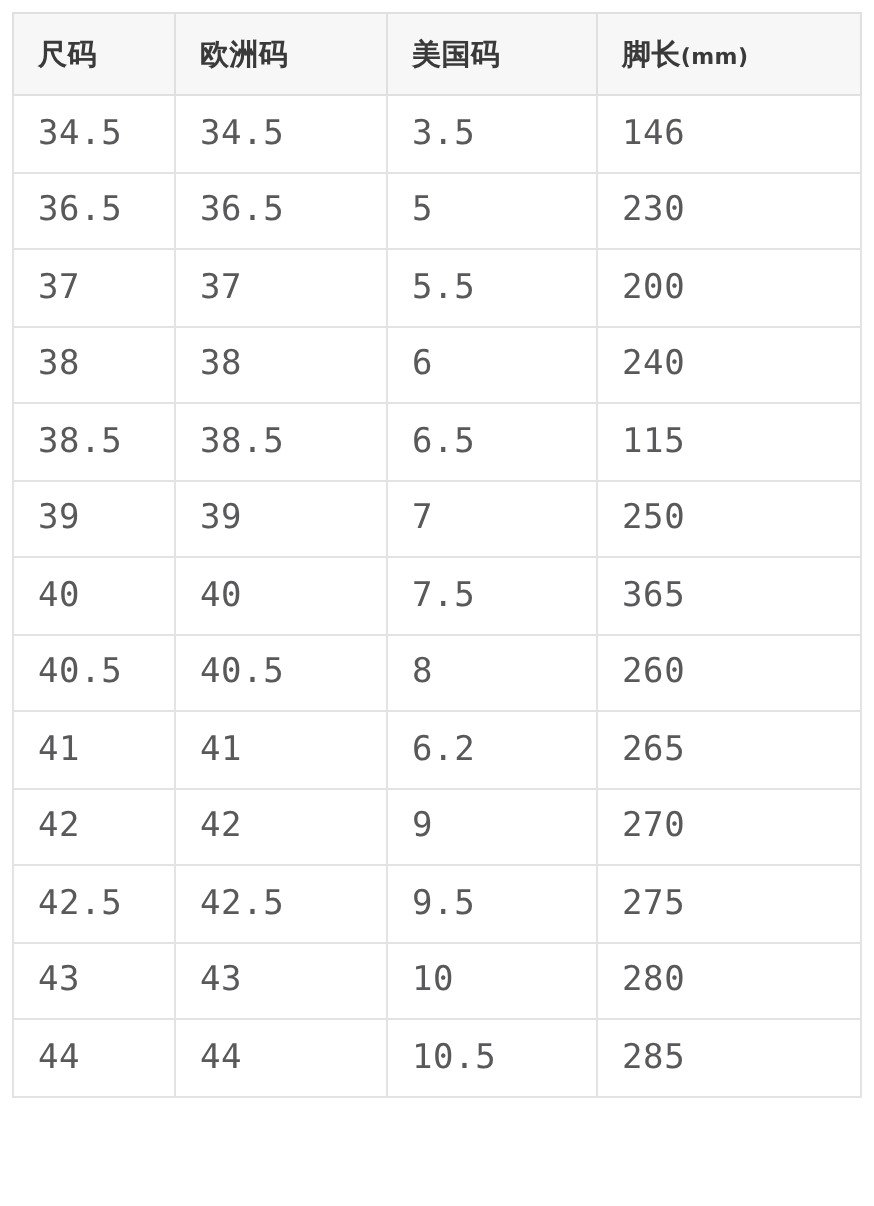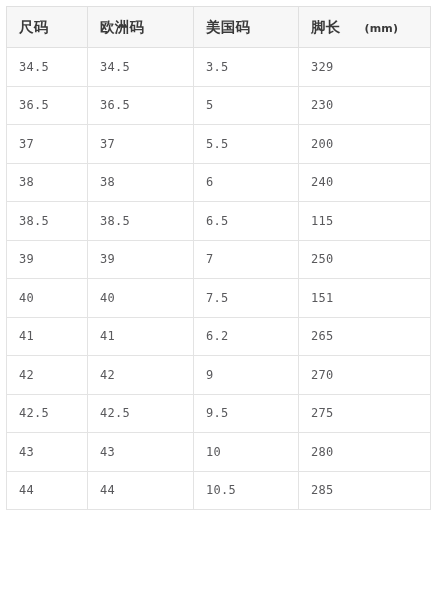--- a/index.html
+++ b/index.html
@@ -48,26 +48,25 @@
     background: #f7f7f7;
     color: #3a3a3a;
     font-size: 14.5px;
     font-weight: bold;
     border-color: #e0e0e0;
     letter-spacing: 0.2px;
   }
   .size-table thead th .unit {
     font-size: 11px;
     font-weight: bold;
-    margin-left: 24px;
   }
   .size-table tbody td {
     height: 37.5px;
     color: #59595c;
-    font-size: 12px;
+    font-size: 17px;
     font-family: "DejaVu Sans Mono", "Liberation Mono", monospace;
     letter-spacing: 0.3px;
   }
 </style>
 </head>
 <body>
 
 <div class="page">
   <table class="size-table">
     <colgroup>
@@ -90,21 +89,21 @@
         <th>
           <span>脚长</span><span class="unit">(mm)</span>
         </th>
       </tr>
     </thead>
     <tbody id="table-body">
         <tr>
           <td>34.5</td>
           <td>34.5</td>
           <td>3.5</td>
-          <td>329</td>
+          <td>146</td>
         </tr>
         <tr>
           <td>36.5</td>
           <td>36.5</td>
           <td>5</td>
           <td>230</td>
         </tr>
         <tr>
           <td>37</td>
           <td>37</td>
@@ -126,21 +125,27 @@
         <tr>
           <td>39</td>
           <td>39</td>
           <td>7</td>
           <td>250</td>
         </tr>
         <tr>
           <td>40</td>
           <td>40</td>
           <td>7.5</td>
-          <td>151</td>
+          <td>365</td>
+        </tr>
+        <tr>
+          <td>40.5</td>
+          <td>40.5</td>
+          <td>8</td>
+          <td>260</td>
         </tr>
         <tr>
           <td>41</td>
           <td>41</td>
           <td>6.2</td>
           <td>265</td>
         </tr>
         <tr>
           <td>42</td>
           <td>42</td>

